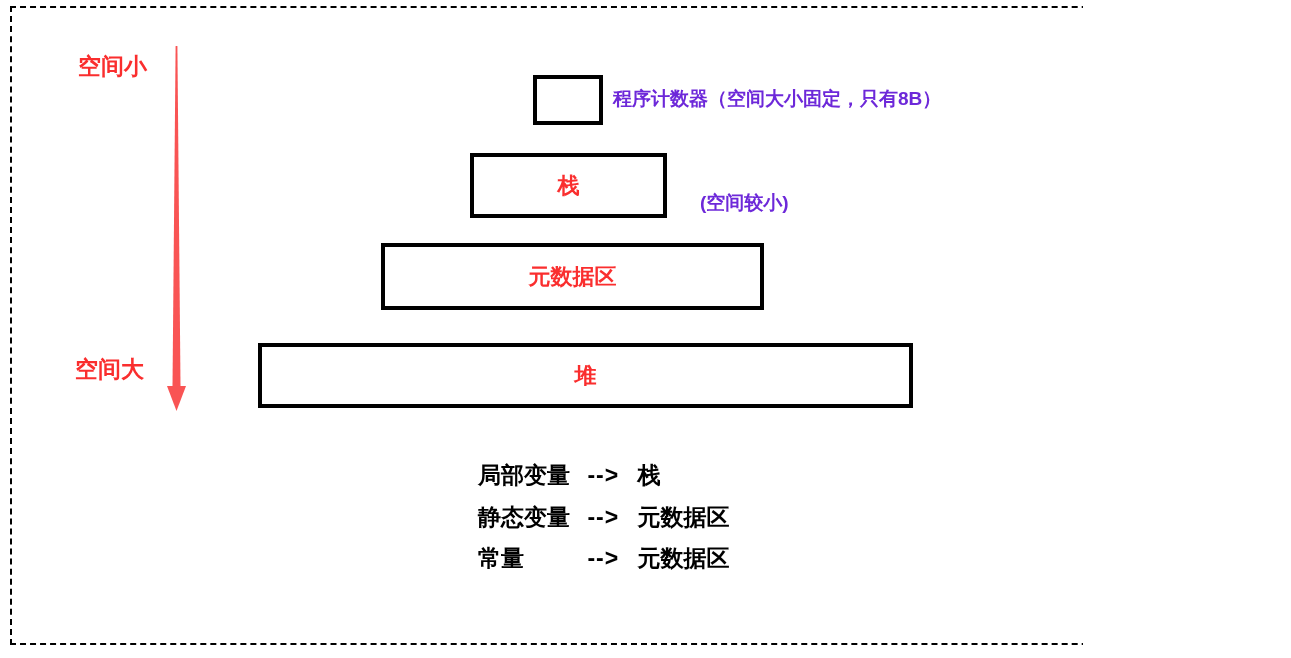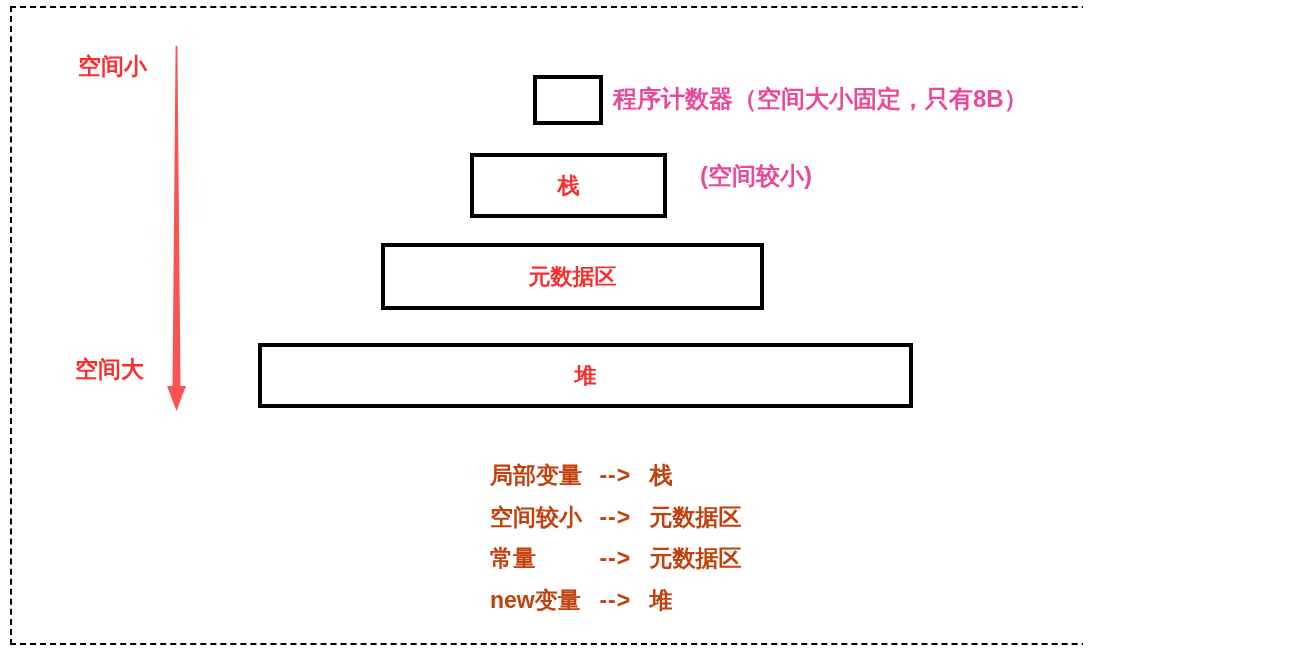--- a/index.html
+++ b/index.html
@@ -44,35 +44,35 @@
     font-size: 22px;
     font-weight: bold;
     white-space: nowrap;
   }
   .box-pc   { left: 533px; top: 75px;  width: 70px;  height: 50px; }
   .box-stack{ left: 470px; top: 153px; width: 197px; height: 65px; }
   .box-meta { left: 381px; top: 243px; width: 383px; height: 67px; }
   .box-heap { left: 258px; top: 343px; width: 655px; height: 65px; }
   .annotation {
     position: absolute;
-    color: #ec4899;
-    font-size: 24px;
+    color: #6d28d9;
+    font-size: 19px;
     font-weight: bold;
     line-height: 28px;
     white-space: nowrap;
   }
   .ann-pc    { left: 613px; top: 85px; }
-  .ann-stack { left: 700px; top: 162px; }
+  .ann-stack { left: 700px; top: 189px; }
   .ann-meta  { left: 792px; top: 263px; }
   .ann-heap  { left: 933px; top: 362px; }
   .map-row {
     position: absolute;
-    left: 490px;
+    left: 478px;
     height: 24px;
-    color: #c2410c;
+    color: #000000;
     font-size: 23px;
     font-weight: bold;
     line-height: 24px;
     white-space: nowrap;
   }
   .map-row-0 { top: 463px; }
   .map-row-1 { top: 505px; }
   .map-row-2 { top: 546px; }
   .map-row-3 { top: 588px; }
   .map-src { display: inline-block; width: 103px; }
@@ -111,28 +111,23 @@
   <div class="mem-box box-heap">
     <span class="box-label">堆</span>
   </div>
 
   <div class="map-row map-row-0">
     <span class="map-src">局部变量</span>
     <span class="map-arrow">--&gt;</span>
     <span class="map-dst">栈</span>
   </div>
   <div class="map-row map-row-1">
-    <span class="map-src">空间较小</span>
+    <span class="map-src">静态变量</span>
     <span class="map-arrow">--&gt;</span>
     <span class="map-dst">元数据区</span>
   </div>
   <div class="map-row map-row-2">
     <span class="map-src">常量</span>
     <span class="map-arrow">--&gt;</span>
     <span class="map-dst">元数据区</span>
   </div>
-  <div class="map-row map-row-3">
-    <span class="map-src">new变量</span>
-    <span class="map-arrow">--&gt;</span>
-    <span class="map-dst">堆</span>
-  </div>
 
 </div>
 
 </body></html>

